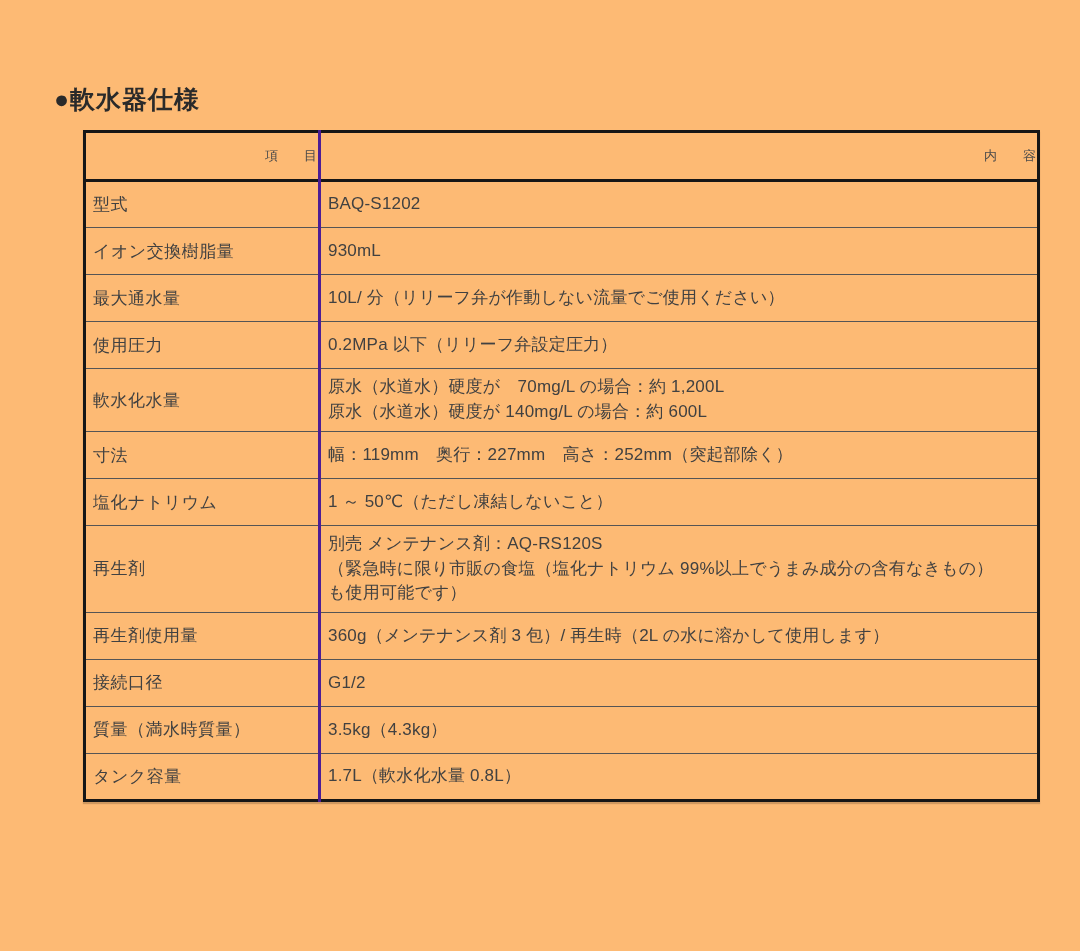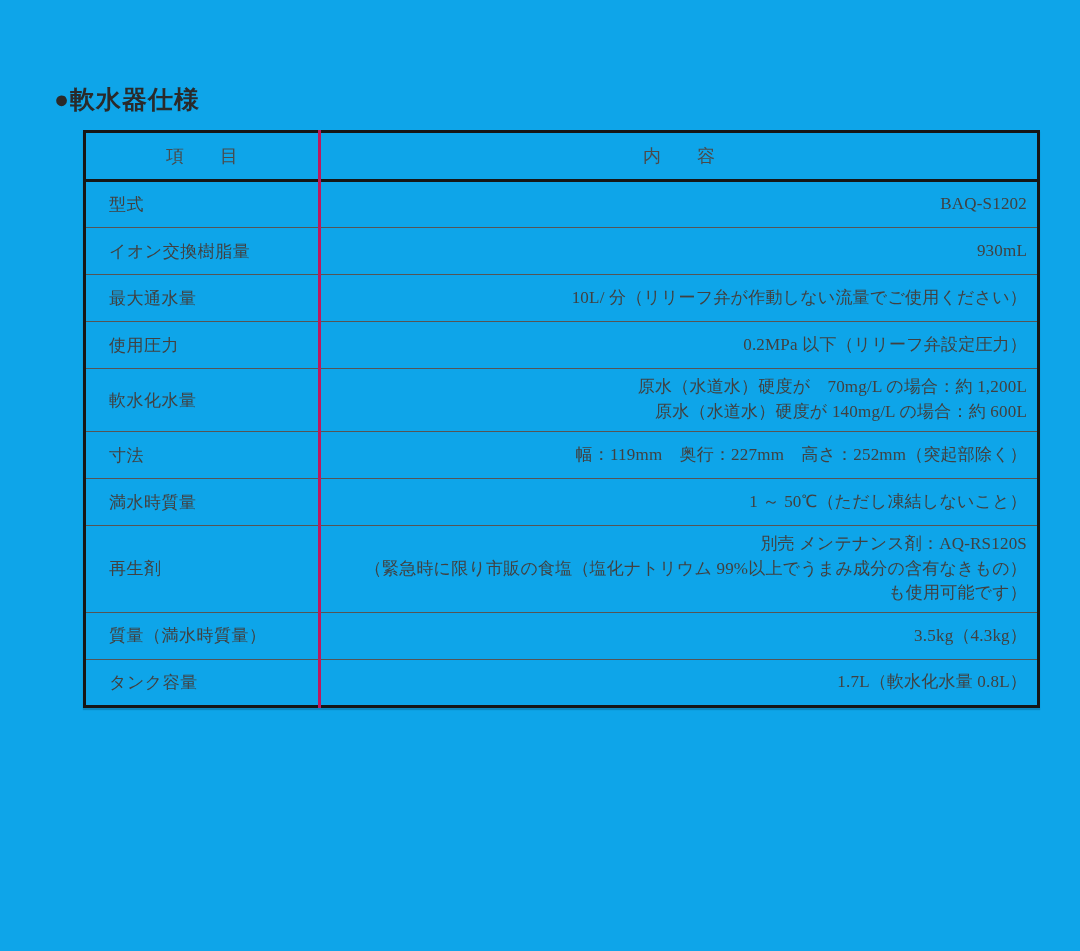--- a/index.html
+++ b/index.html
@@ -4,21 +4,21 @@
 <style>
   html, body {
     margin: 0;
     padding: 0;
     background: #ffffff;
   }
   .page {
     position: relative;
     width: 1080px;
     height: 951px;
-    background: #0ea5e9;
+    background: #fdba74;
     overflow: hidden;
     font-family: "Liberation Sans", "DejaVu Sans", sans-serif;
   }
   .title {
     position: absolute;
     left: 54px;
     top: 83px;
     margin: 0;
     font-size: 25px;
     font-weight: bold;
@@ -35,44 +35,42 @@
     color: #414141;
     font-size: 17px;
     border: 3px solid #161616;
     box-shadow: 0 2px 1px rgba(0,0,0,0.18);
   }
   .spec-table col.c-item { width: 235px; }
   .spec-table col.c-content { width: 719px; }
   .spec-table th {
     height: 44px;
     font-weight: normal;
-    font-size: 18px;
-    text-align: center;
+    font-size: 13px;
+    text-align: right;
     color: #4a4a4a;
     vertical-align: middle;
   }
   .spec-table thead tr {
     border-bottom: 3px solid #161616;
   }
   .spec-table td {
     border-top: 1px solid #555555;
     vertical-align: middle;
-    padding: 6px 10px 6px 23px;
+    padding: 6px 10px 6px 7px;
     box-sizing: border-box;
-    font-family: Liberation Serif, serif;
   }
   .spec-table th.col-content,
   .spec-table td.cell-value {
-    border-left: 3px solid #be185d;
+    border-left: 3px solid #4c1d95;
   }
   .spec-table td.cell-value {
     white-space: pre-line;
     line-height: 1.45;
     letter-spacing: 0.2px;
-    text-align: right;
   }
   .spec-table td.cell-item {
     letter-spacing: 0.5px;
   }
   tr.rh-1 { height: 47px; }
   tr.rh-2 { height: 63px; margin-left: 40px; }
   tr.rh-3 { height: 83px; }
 </style>
 </head>
 <body>
@@ -112,28 +110,36 @@
         <tr class="rh-2">
       <td class="cell-item">軟水化水量</td>
       <td class="cell-value">原水（水道水）硬度が　70mg/L の場合：約 1,200L
 原水（水道水）硬度が 140mg/L の場合：約 600L</td>
     </tr>
         <tr class="rh-1">
       <td class="cell-item">寸法</td>
       <td class="cell-value">幅：119mm　奥行：227mm　高さ：252mm（突起部除く）</td>
     </tr>
         <tr class="rh-1">
-      <td class="cell-item">満水時質量</td>
+      <td class="cell-item">塩化ナトリウム</td>
       <td class="cell-value">1 ～ 50℃（ただし凍結しないこと）</td>
     </tr>
         <tr class="rh-3">
       <td class="cell-item">再生剤</td>
       <td class="cell-value">別売 メンテナンス剤：AQ-RS120S
 （緊急時に限り市販の食塩（塩化ナトリウム 99%以上でうまみ成分の含有なきもの）
 も使用可能です）</td>
+    </tr>
+        <tr class="rh-1">
+      <td class="cell-item">再生剤使用量</td>
+      <td class="cell-value">360g（メンテナンス剤 3 包）/ 再生時（2L の水に溶かして使用します）</td>
+    </tr>
+        <tr class="rh-1">
+      <td class="cell-item">接続口径</td>
+      <td class="cell-value">G1/2</td>
     </tr>
         <tr class="rh-1">
       <td class="cell-item">質量（満水時質量）</td>
       <td class="cell-value">3.5kg（4.3kg）</td>
     </tr>
         <tr class="rh-1">
       <td class="cell-item">タンク容量</td>
       <td class="cell-value">1.7L（軟水化水量 0.8L）</td>
     </tr>
       </tbody>

